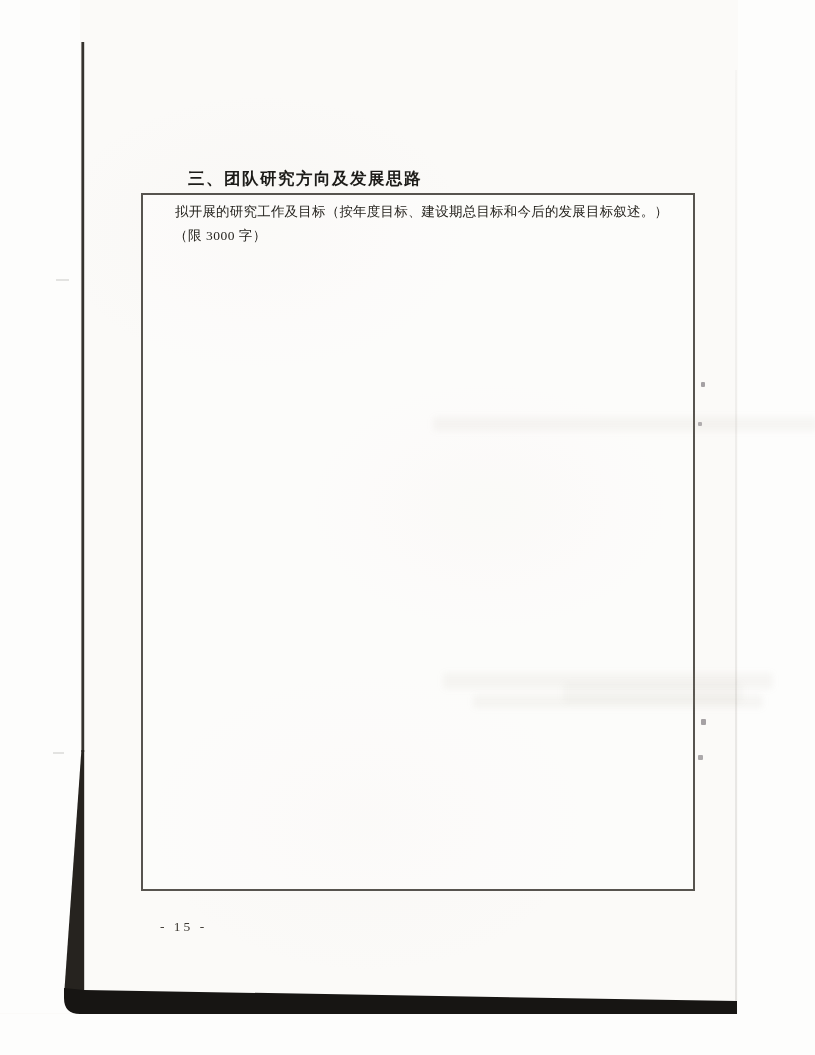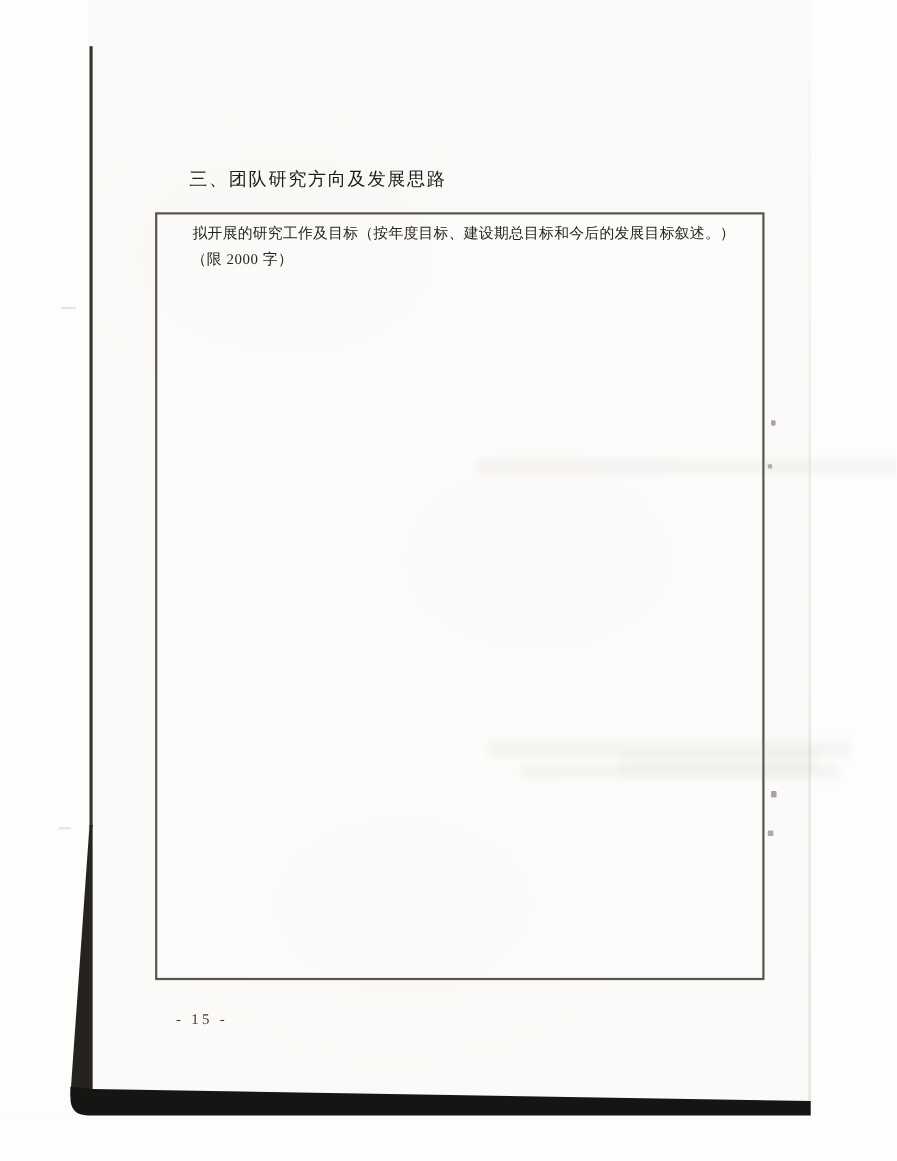--- a/index.html
+++ b/index.html
@@ -36,23 +36,23 @@
   
   .right-page-edge {
     position: absolute; left: 735px; top: 70px; width: 2px; height: 935px;
     background: linear-gradient(to bottom, rgba(90,85,80,0.03), rgba(90,85,80,0.14));
   }
   .scan-edges {
     position: absolute; left: 0; top: 0;
   }
   .section-title {
     position: absolute; left: 172px; top: 152px;
-    margin: 0;
+    margin: 16px;
     font-family: "Liberation Sans", "DejaVu Sans", sans-serif;
-    font-size: 16.5px; font-weight: normal;
+    font-size: 16.5px; font-weight: bold;
     letter-spacing: 1.5px;
     color: #1d1c19;
     white-space: nowrap;
   }
   .form-box {
     position: absolute; left: 141px; top: 193px;
     width: 554px; height: 698px;
     border: 2px solid #57544f;
     box-sizing: border-box;
     background: rgba(255,255,255,0.35);
@@ -127,21 +127,21 @@
   <svg class="scan-edges" width="815" height="1055" viewBox="0 0 815 1055">
     <rect x="81.4" y="42" width="2.8" height="710" fill="#35322e"></rect>
     <polygon points="81.4,750 84.2,750 84.2,996 64,996" fill="#26231f"></polygon>
     <path d="M64,988 L84,990 L737,1001 L737,1014 L80,1014 Q64,1014 64,998 Z" fill="#171513"></path>
   </svg>
 
   <h2 class="section-title">三、团队研究方向及发展思路</h2>
 
   <div class="form-box">
     <div class="form-instruction-1">拟开展的研究工作及目标（按年度目标、建设期总目标和今后的发展目标叙述。）</div>
-    <div class="form-instruction-2">（限 2000 字）</div>
+    <div class="form-instruction-2">（限 3000 字）</div>
     <div class="form-content-area"></div>
 
     <div class="smudge smudge-1"></div>
     <div class="smudge smudge-2"></div>
     <div class="smudge smudge-3"></div>
     <div class="smudge smudge-4"></div>
   </div>
 
   <div class="page-number">- 15 -</div>
 

